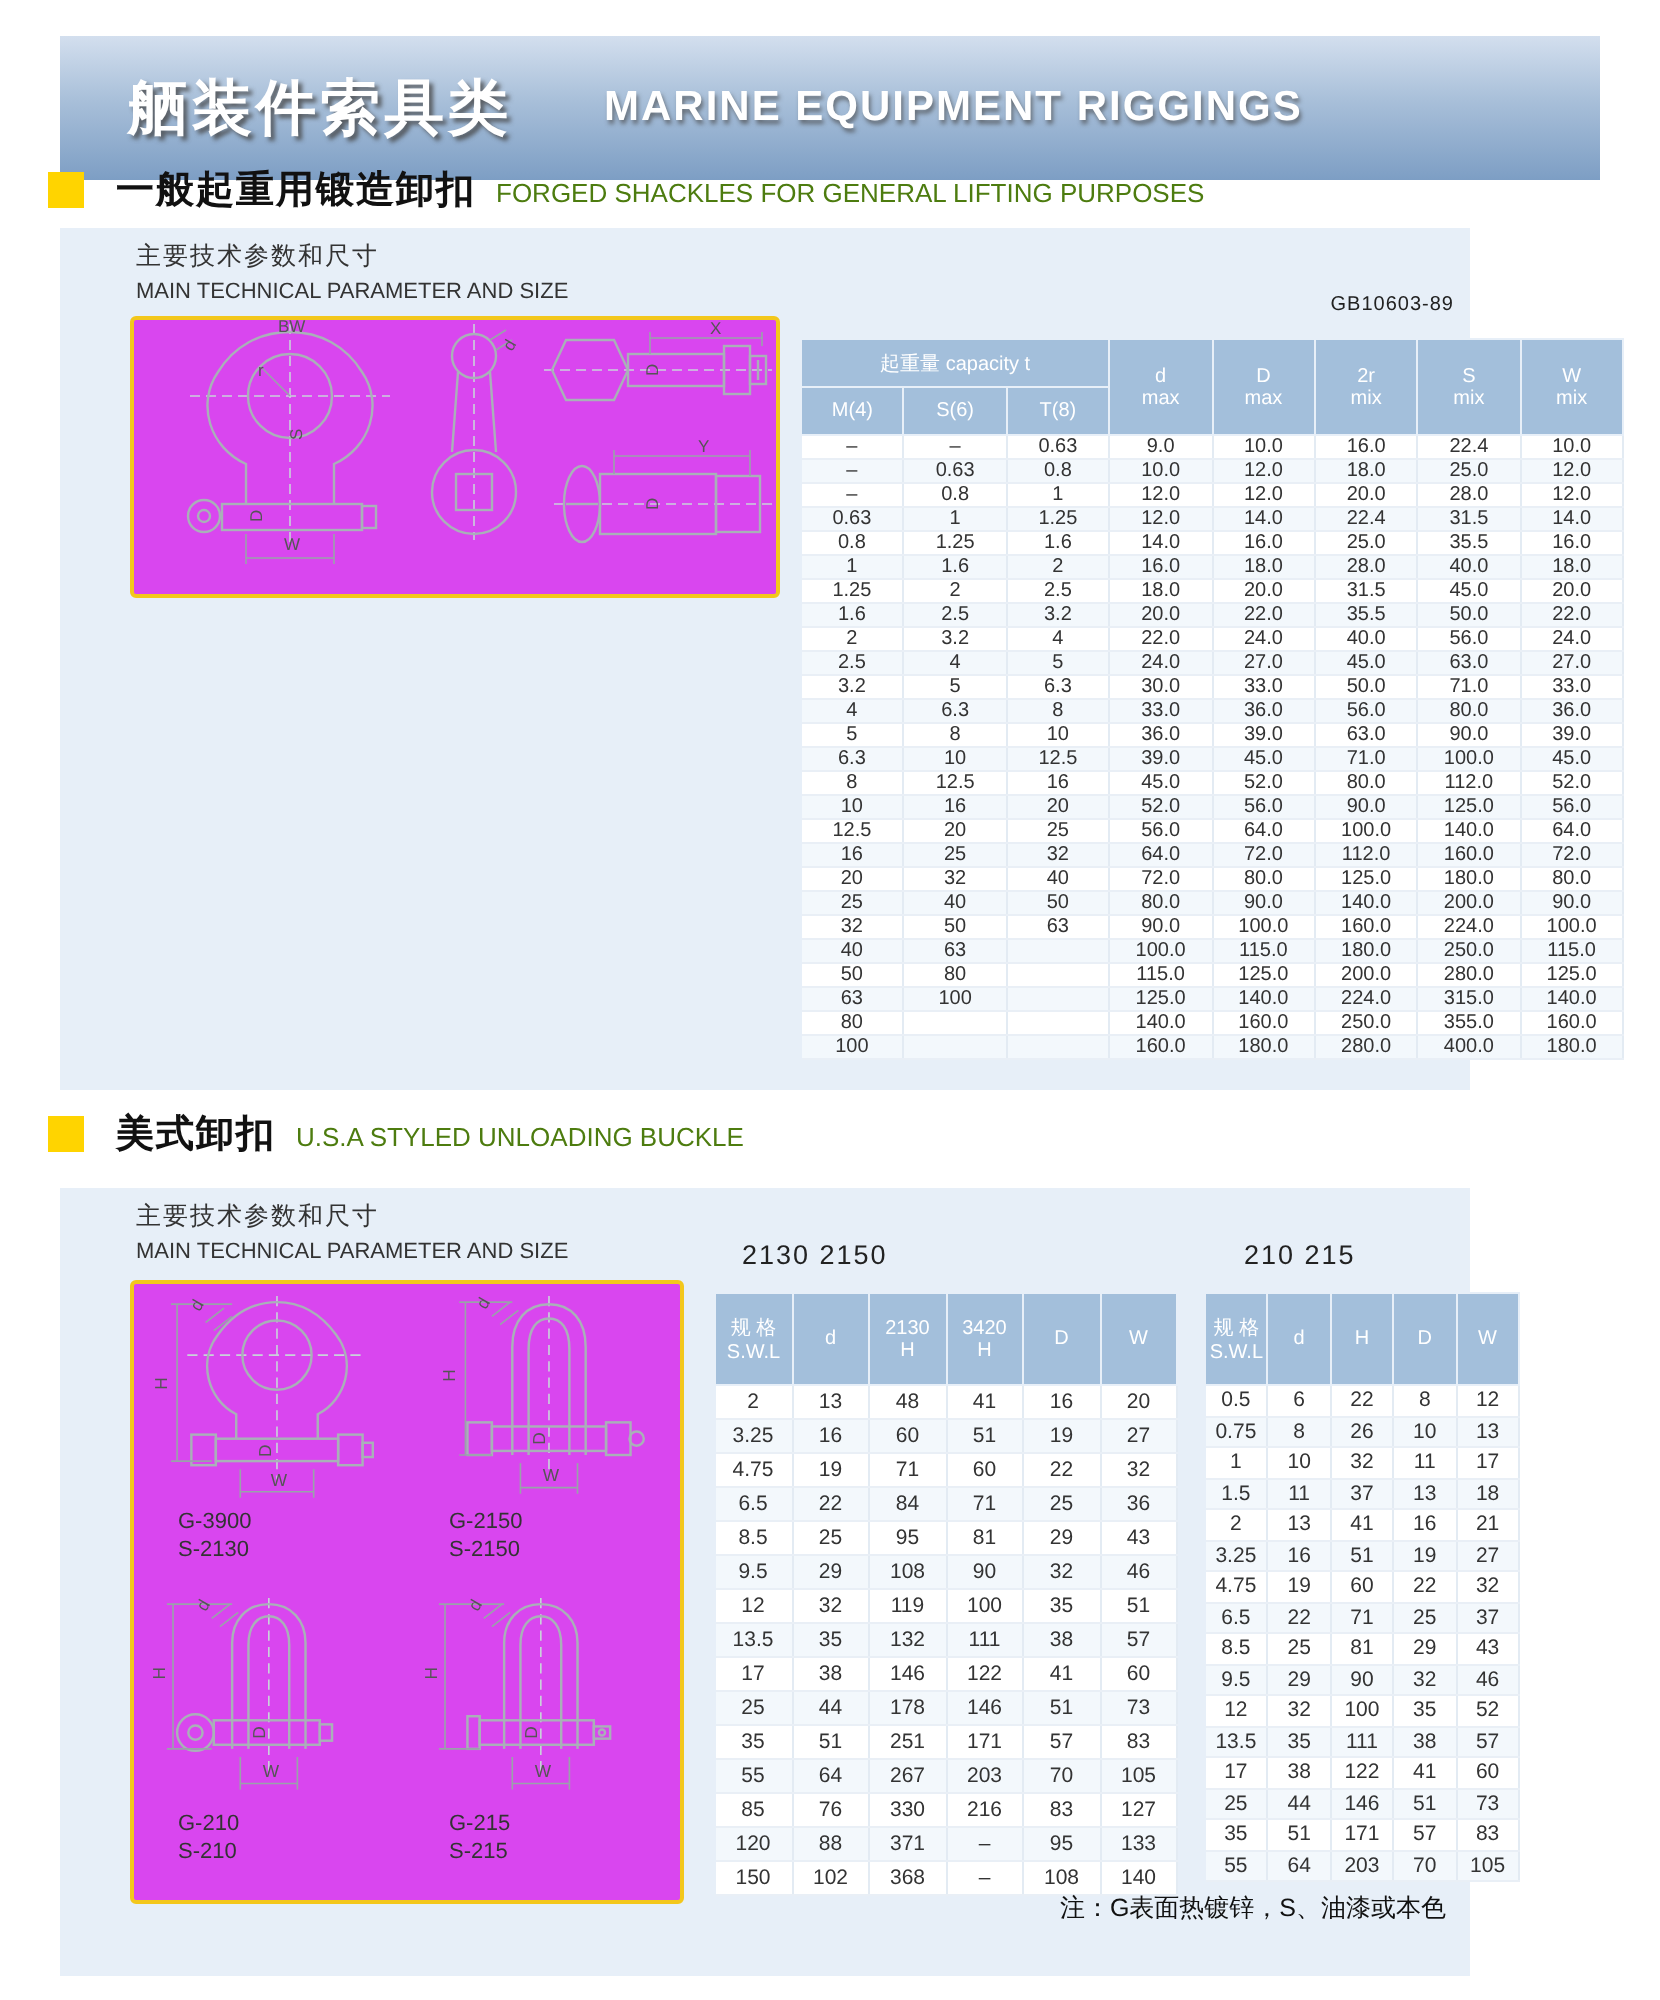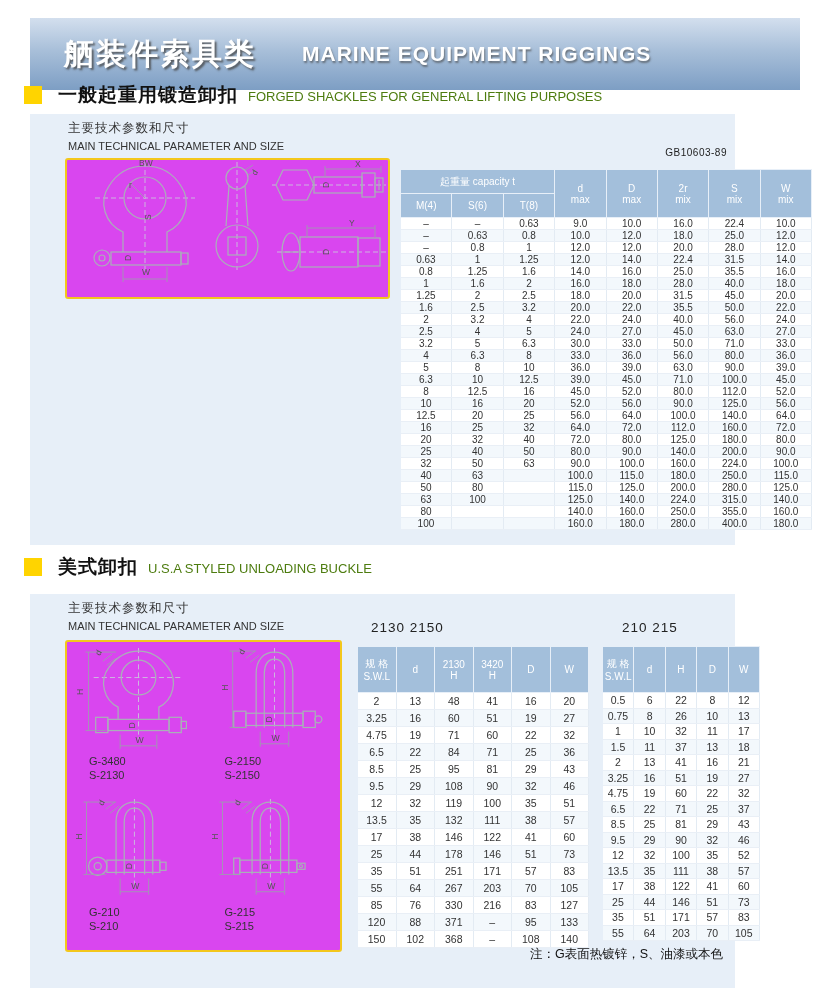--- a/index.html
+++ b/index.html
@@ -480,21 +480,21 @@
               <line x1="31" y1="17" x2="40" y2="10"></line>
             <line x1="44" y1="85" x2="44" y2="99"></line>
               <line x1="80" y1="85" x2="80" y2="99"></line>
               <line x1="44" y1="96" x2="80" y2="96"></line>
           </g>
           <text x="8" y="46" transform="rotate(-90 8 46)">H</text>
           <text x="24" y="8" transform="rotate(-60 24 8)">d</text>
           <text x="59" y="79" transform="rotate(-90 59 79)">D</text>
           <text x="59" y="93">W</text>
         </svg>
-        <div class="dlabel">G-3480</div>
+        <div class="dlabel">G-3900</div>
         <div class="dlabel">S-2130</div>
       </div>
 
       <div class="dcell">
         <svg width="128" height="106" viewBox="0 0 125 104">
           <g class="cline">
               <line x1="62" y1="0" x2="62" y2="88"></line>
             </g>
           <g class="sketch">
             <path d="M44,64 V25 C44,12 51,4 62,4 C73,4 80,12 80,25 V64"></path>

